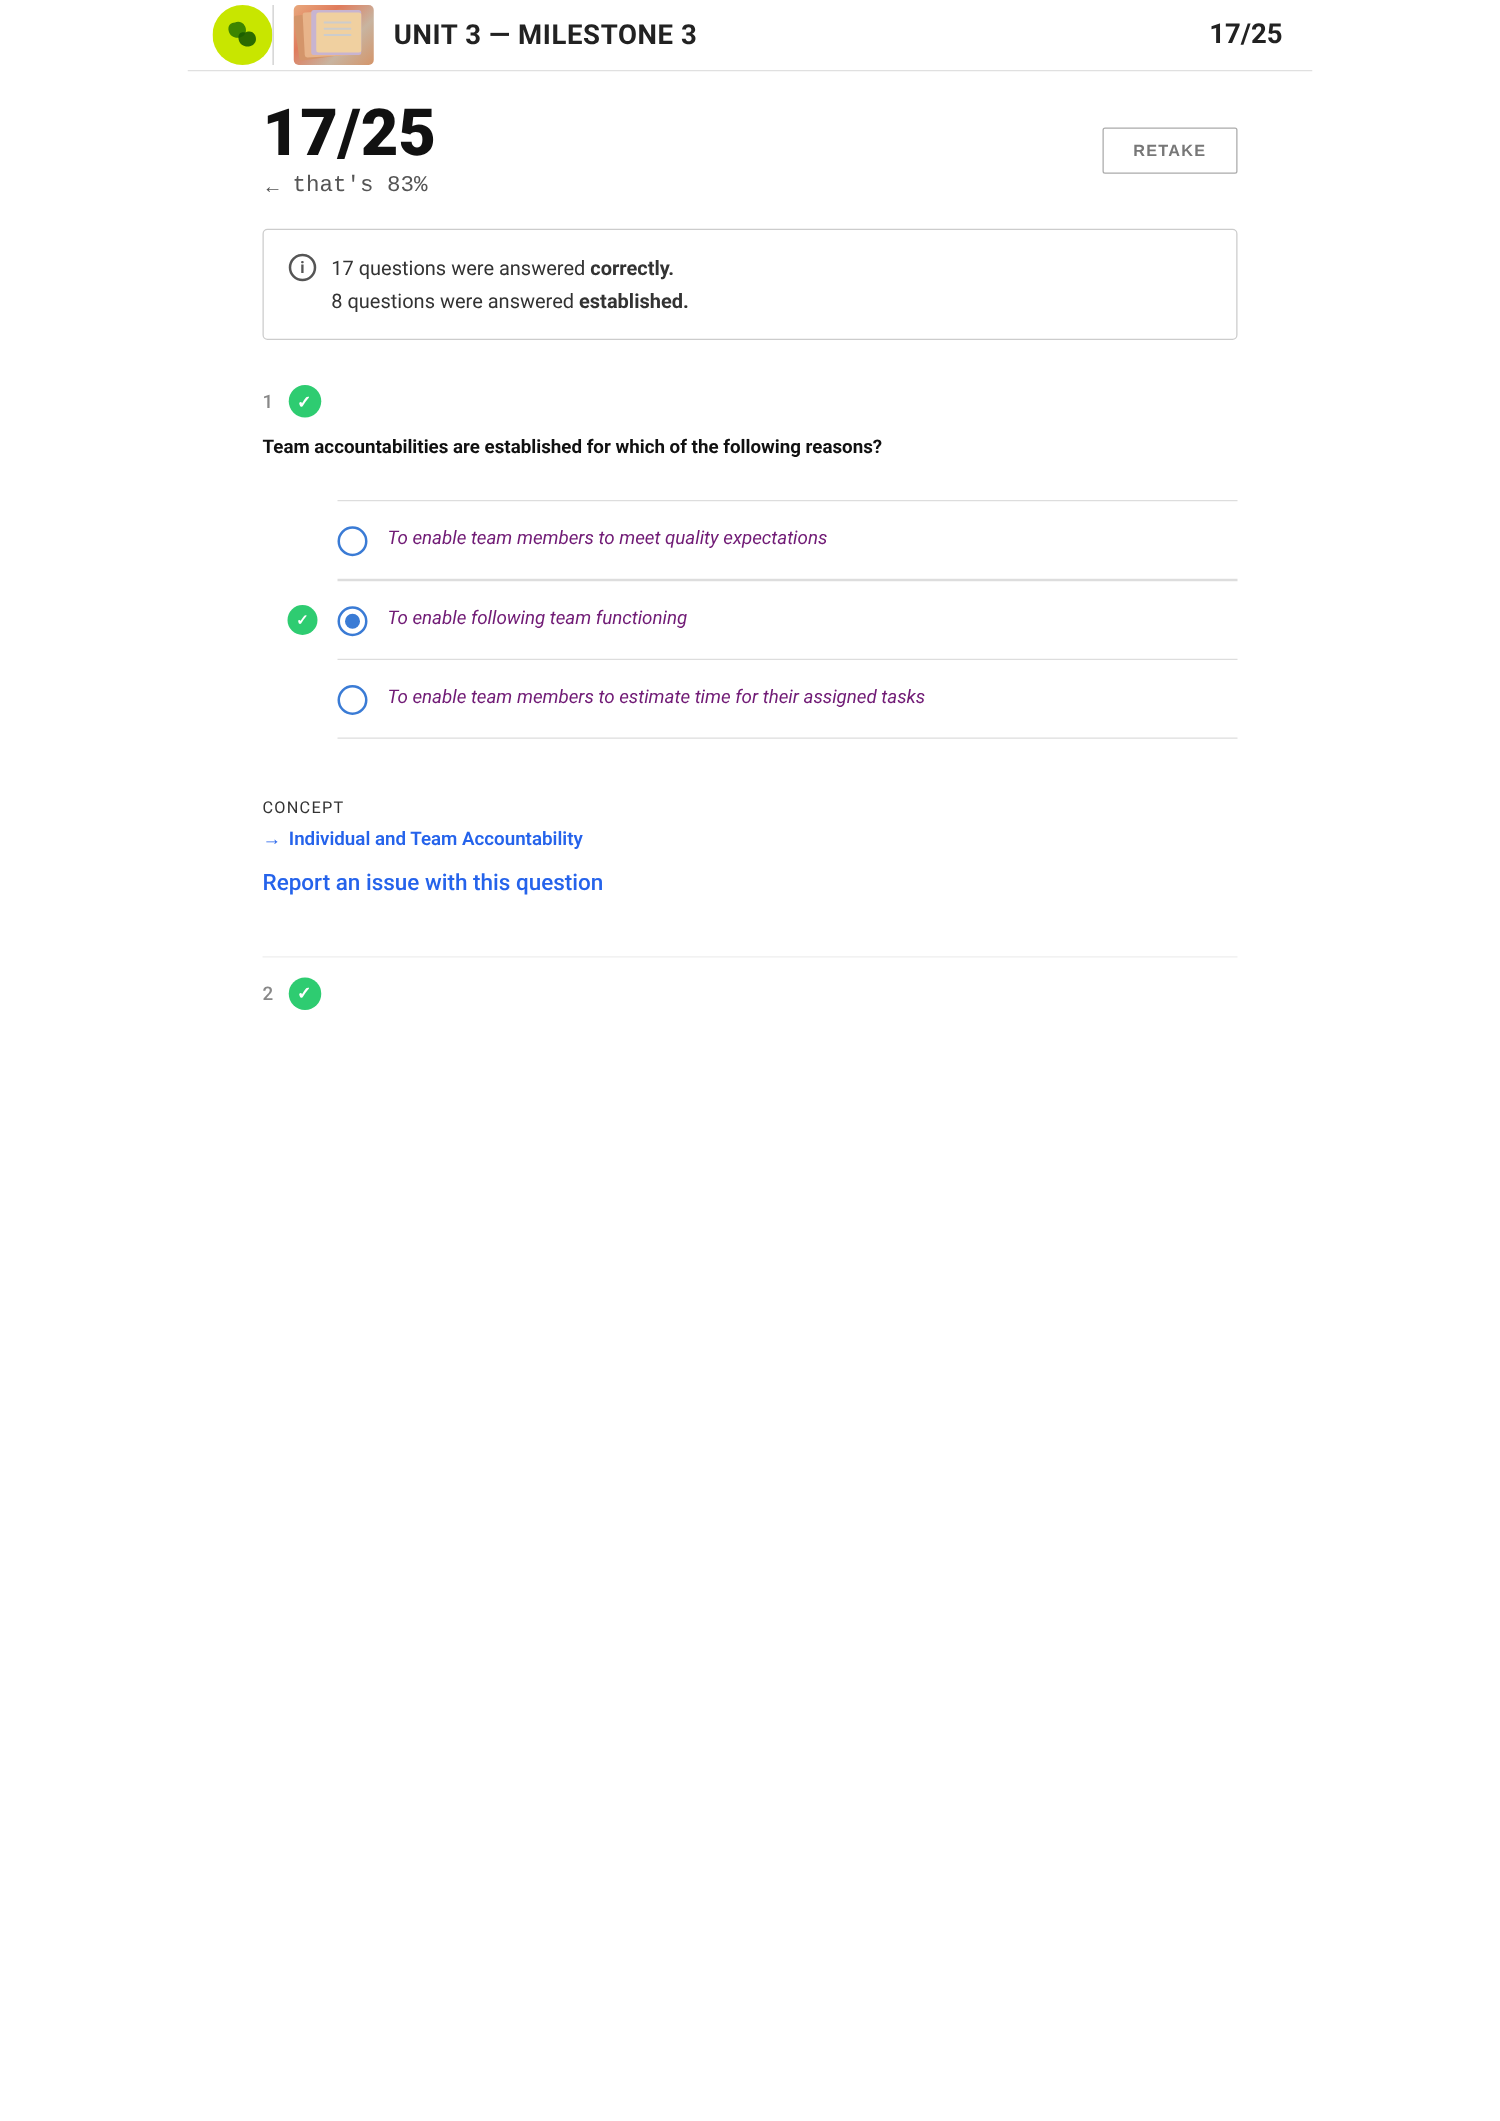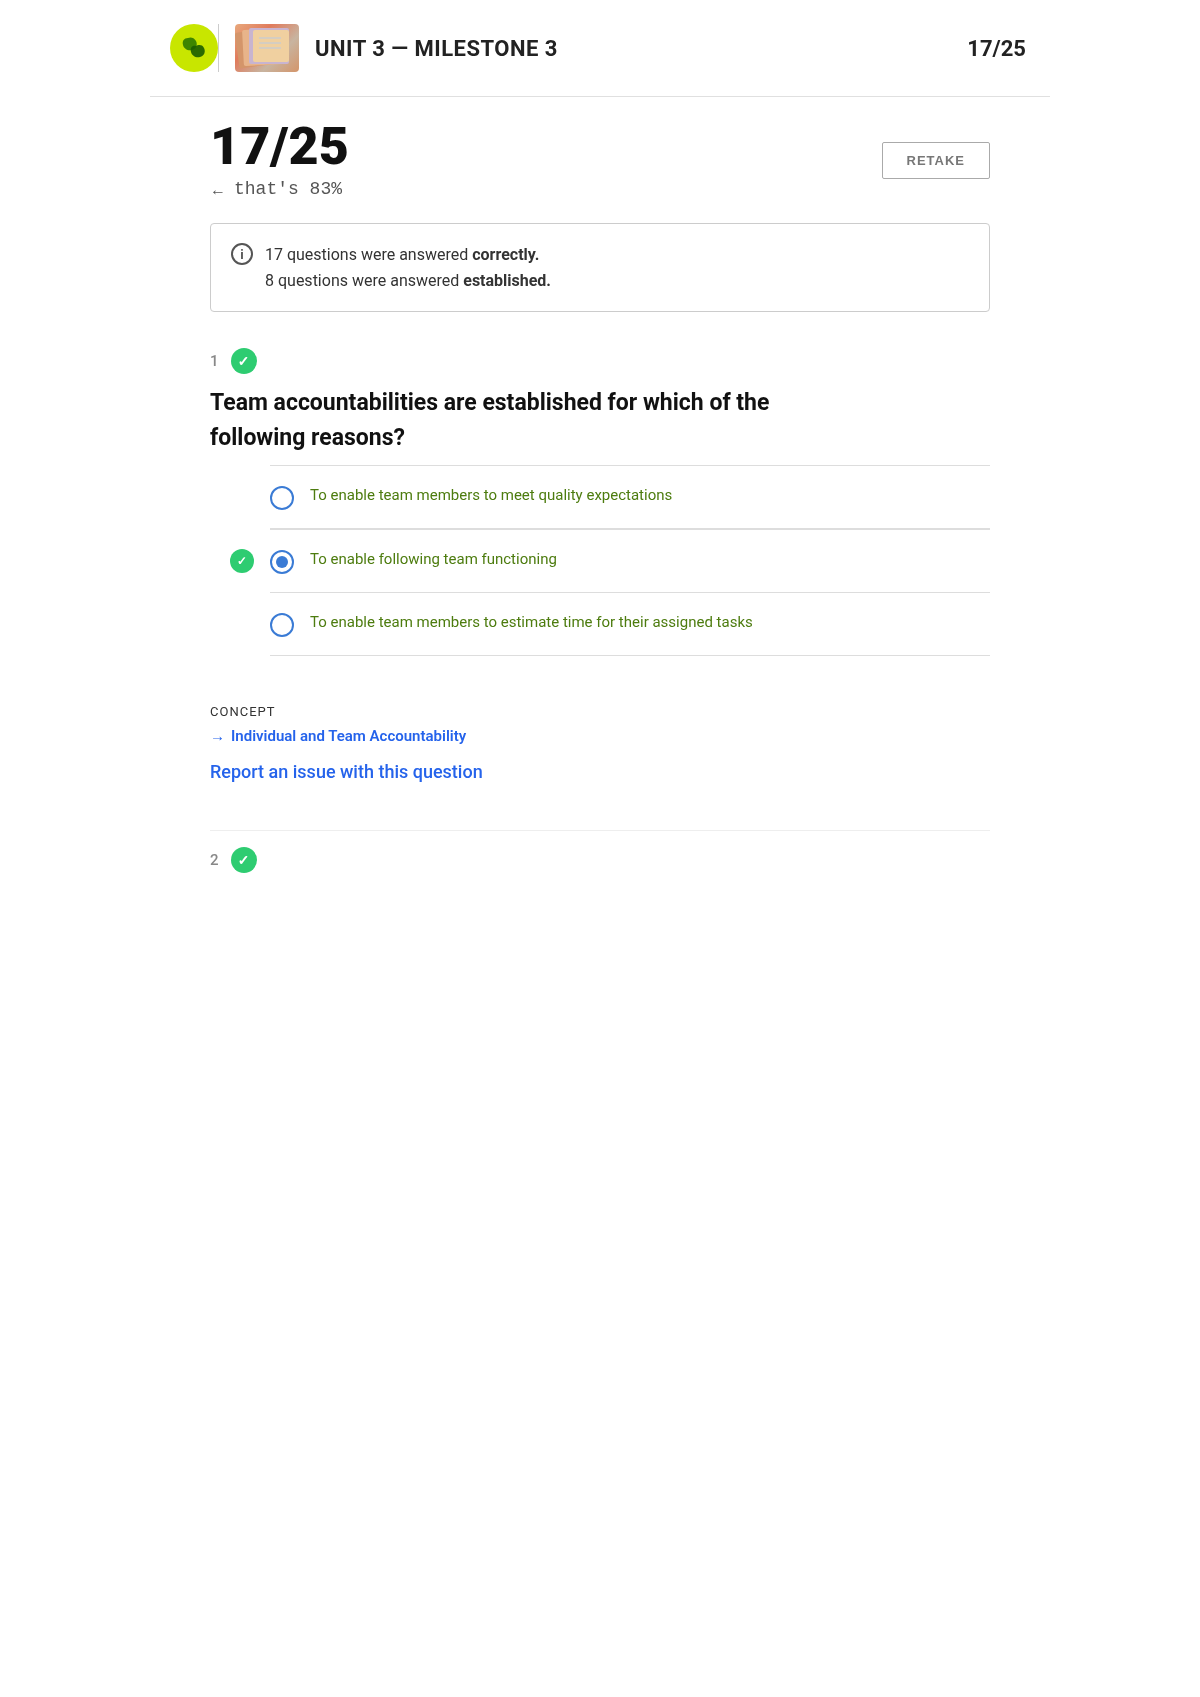--- a/index.html
+++ b/index.html
@@ -8,21 +8,21 @@
       background: #fff;
       color: #333;
       width: 900px;
       margin: 0 auto;
     }
 
     
     .header {
       display: flex;
       align-items: center;
-      padding: 24px 20px;
+      padding: 4px 20px;
       border-bottom: 1px solid #e0e0e0;
       position: relative;
     }
     .header-divider {
       width: 1px;
       height: 48px;
       background: #ccc;
       margin-right: 16px;
     }
     .header-thumbnail {
@@ -150,25 +150,25 @@
       background: #2ecc71;
       border-radius: 50%;
       display: flex;
       align-items: center;
       justify-content: center;
       color: white;
       font-size: 14px;
       font-weight: 700;
     }
     .question-text {
-      font-size: 23px;
+      font-size: 15px;
       font-weight: 700;
       color: #111;
       line-height: 1.5;
-      margin-bottom: 10px;
+      margin-bottom: 31px;
       max-width: 600px;
     }
 
     
     .options-container {
       margin-left: 60px;
     }
     .option-divider {
       border: none;
       border-top: 1px solid #ddd;
@@ -209,22 +209,23 @@
       margin-top: 2px;
     }
     .radio-inner {
       width: 12px;
       height: 12px;
       background: #3a7bd5;
       border-radius: 50%;
     }
     .option-text {
       font-size: 15px;
-      color: #4d7c0f;
+      color: #701a75;
       line-height: 1.5;
+      font-style: italic;
     }
 
     
     .concept-section {
       margin-top: 32px;
       padding-top: 16px;
     }
     .concept-label {
       font-size: 13px;
       font-weight: 400;

